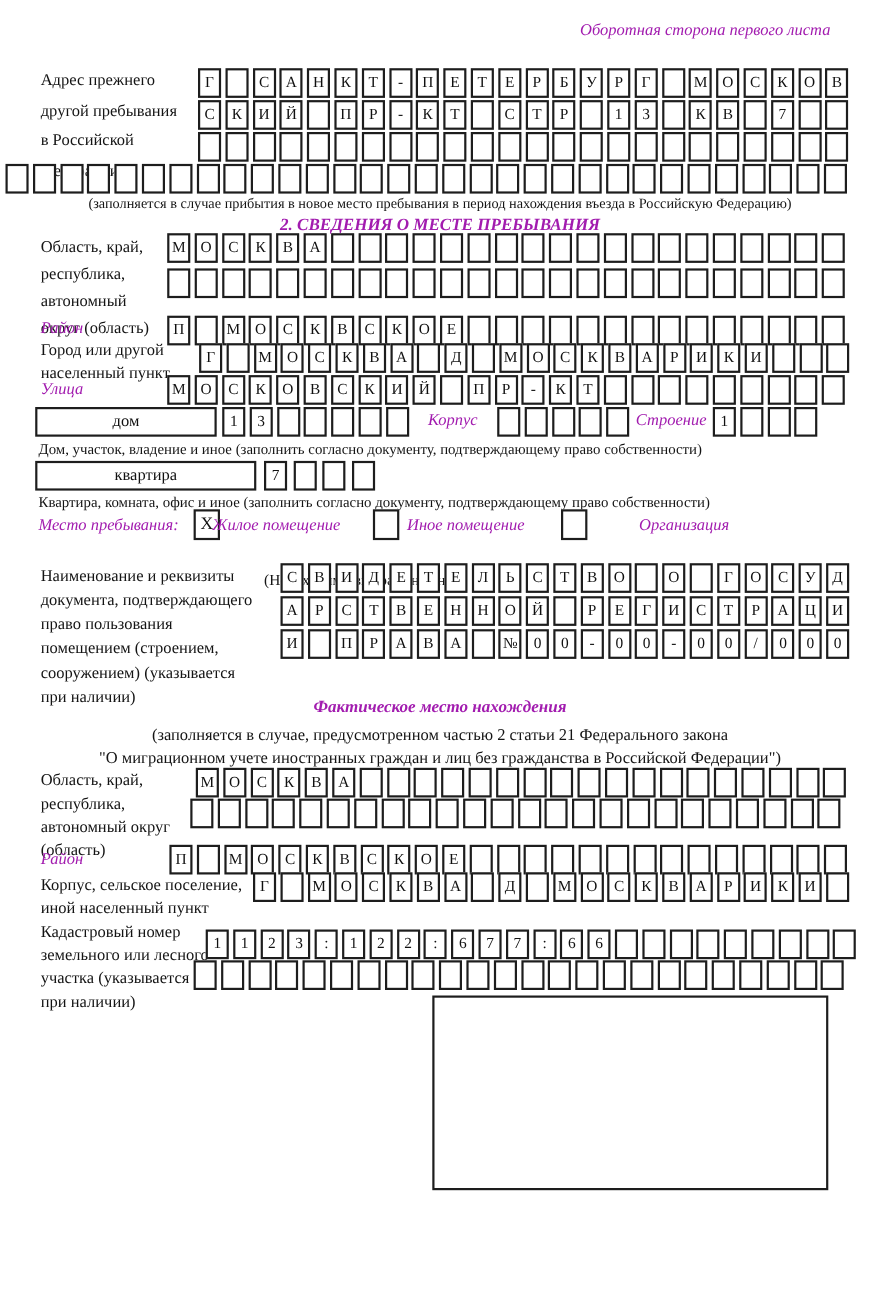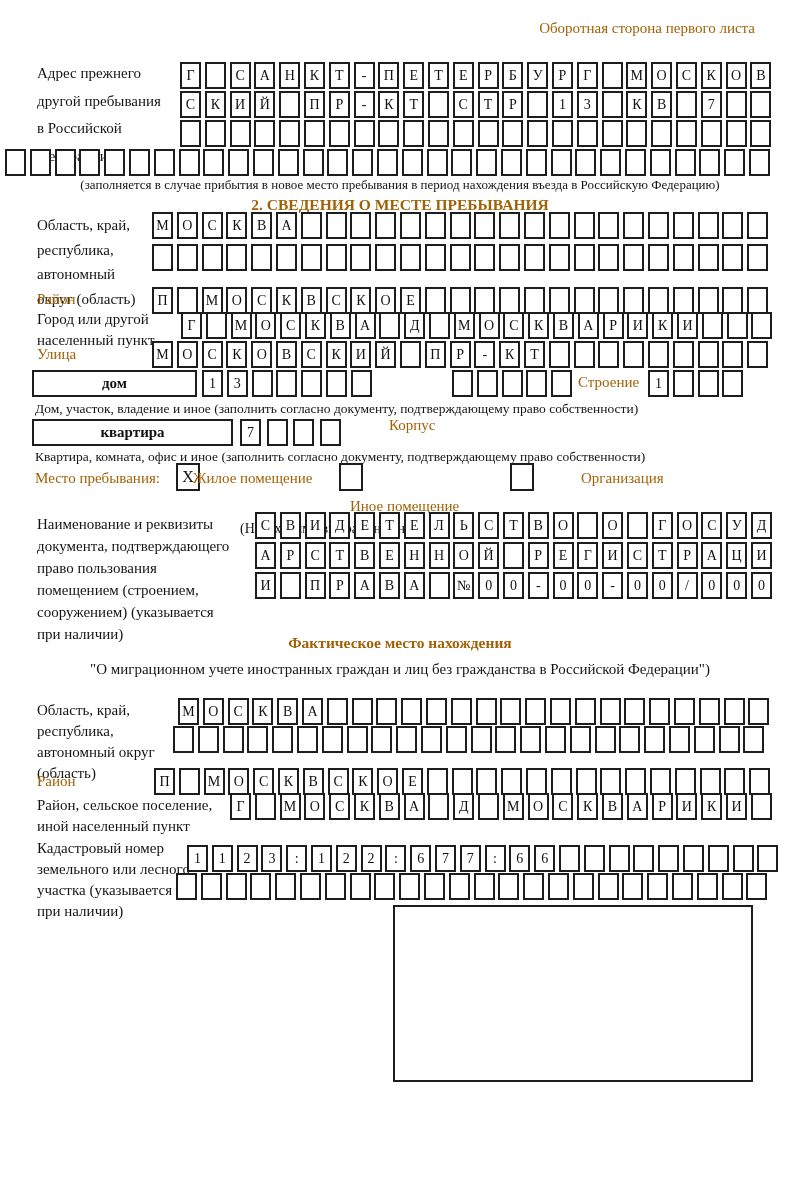--- a/index.html
+++ b/index.html
@@ -1,29 +1,29 @@
 <!DOCTYPE html>
 <html><head>
 <meta charset="utf-8">
 <style>
   html,body{margin:0;padding:0;background:#fff;}
   #page{position:relative;width:800px;height:1180px;background:#ffffff;overflow:hidden;
         font-family:"Liberation Serif","DejaVu Serif",serif;color:#111;}
   .abs{position:absolute;}
-  .lbl{font-size:15px;color:#a16207;white-space:nowrap;}
+  .lbl{font-size:15px;color:#a21caf;white-space:nowrap;font-style:italic;}
   .lbl-line{font-size:15px;color:#141414;white-space:nowrap;}
   .caption{font-size:13px;color:#141414;}
   .center{text-align:center;width:800px;left:0;}
   .bold{font-weight:bold;}
   .cellrow{display:flex;gap:3.8px;}
   .cell{flex:none;width:21px;height:27px;box-sizing:border-box;border:2px solid #1d1d1d;
         text-align:center;font-size:14px;line-height:23px;font-family:"Liberation Serif",serif;
         color:#101010;background:#fff;}
   .widebox{box-sizing:border-box;border:2px solid #1d1d1d;height:27px;display:flex;
-           align-items:center;justify-content:center;font-size:15px;background:#fff;font-weight:bold;}
+           align-items:center;justify-content:center;font-size:15px;background:#fff;}
   .chk{box-sizing:border-box;width:24px;height:28px;border:2px solid #1d1d1d;text-align:center;
        font-size:16px;line-height:24px;background:#fff;}
   .bigbox{box-sizing:border-box;border:2px solid #1d1d1d;background:#fff;}
   .notelines div{line-height:21px;}
 </style>
 </head>
 <body>
 
 <div id="page">
 
@@ -305,21 +305,21 @@
   </div>
   <div class="abs cellrow" style="left:202px; top:370px;">
       <div class="cell">1</div>
       <div class="cell">3</div>
       <div class="cell"></div>
       <div class="cell"></div>
       <div class="cell"></div>
       <div class="cell"></div>
       <div class="cell"></div>
     </div>
-  <div class="abs lbl" style="left:389px; top:374px;margin-top:43px;">Корпус</div>
+  <div class="abs lbl" style="left:389px; top:374px;">Корпус</div>
   <div class="abs cellrow" style="left:452px; top:370px;">
       <div class="cell"></div>
       <div class="cell"></div>
       <div class="cell"></div>
       <div class="cell"></div>
       <div class="cell"></div>
     </div>
   <div class="abs lbl" style="left:578px; top:374px;">Строение</div>
   <div class="abs cellrow" style="left:648px; top:370px;">
       <div class="cell">1</div>
@@ -341,21 +341,21 @@
   <div class="abs caption" style="left:35px; top:449px; font-size:13.5px;">Квартира, комната, офис и иное (заполнить согласно документу, подтверждающему право собственности)</div>
 
   <div class="abs lbl" style="left:35px; top:470px;">Место пребывания:</div>
   <div class="abs chk" style="left:176px; top:463px;">
     <span>X</span>
   </div>
   <div class="abs lbl" style="left:193px; top:470px;">Жилое помещение</div>
   <div class="abs chk" style="left:339px; top:463px;">
     <span></span>
   </div>
-  <div class="abs lbl" style="left:350px; top:470px;margin-top:28px;">Иное помещение</div>
+  <div class="abs lbl" style="left:370px; top:470px;">Иное помещение</div>
   <div class="abs chk" style="left:510px; top:463px;">
     <span></span>
   </div>
   <div class="abs lbl" style="left:557px; top:470px;margin-left:24px;">Организация</div>
   <div class="abs caption" style="left:240px; top:521px; font-size:14px;">(Необходимо выбрать нужное)</div>
 
   <div class="abs" style="left:37px; top:513px; line-height:22px;">
       <div class="lbl-line">Наименование и реквизиты</div>
       <div class="lbl-line">документа, подтверждающего</div>
       <div class="lbl-line">право пользования</div>
@@ -428,20 +428,21 @@
       <div class="cell">0</div>
       <div class="cell">0</div>
       <div class="cell">/</div>
       <div class="cell">0</div>
       <div class="cell">0</div>
       <div class="cell">0</div>
     </div>
 
   <div class="abs lbl bold center" style="top:634px; font-size:15.5px;">Фактическое место нахождения</div>
   <div class="abs center notelines" style="top:659px; font-size:13.5px;">
+      <div class="lbl-line">(заполняется в случае, предусмотренном частью 2 статьи 21 Федерального закона</div>
       <div class="lbl-line">"О миграционном учете иностранных граждан и лиц без гражданства в Российской Федерации")</div>
     </div>
 
   <div class="abs" style="left:37px; top:700px; line-height:21px;">
       <div class="lbl-line">Область, край,</div>
       <div class="lbl-line">республика,</div>
       <div class="lbl-line">автономный округ</div>
       <div class="lbl-line">(область)</div>
     </div>
   <div class="abs cellrow" style="left:178px; top:698px;">
@@ -520,21 +521,21 @@
       <div class="cell"></div>
       <div class="cell"></div>
       <div class="cell"></div>
       <div class="cell"></div>
       <div class="cell"></div>
       <div class="cell"></div>
       <div class="cell"></div>
     </div>
 
   <div class="abs" style="left:37px; top:795px; line-height:21px;">
-      <div class="lbl-line">Район, сельское поселение,</div>
+      <div class="lbl-line">Корпус, сельское поселение,</div>
       <div class="lbl-line">иной населенный пункт</div>
     </div>
   <div class="abs cellrow" style="left:230px; top:793px;">
       <div class="cell">Г</div>
       <div class="cell"></div>
       <div class="cell">М</div>
       <div class="cell">О</div>
       <div class="cell">С</div>
       <div class="cell">К</div>
       <div class="cell">В</div>

